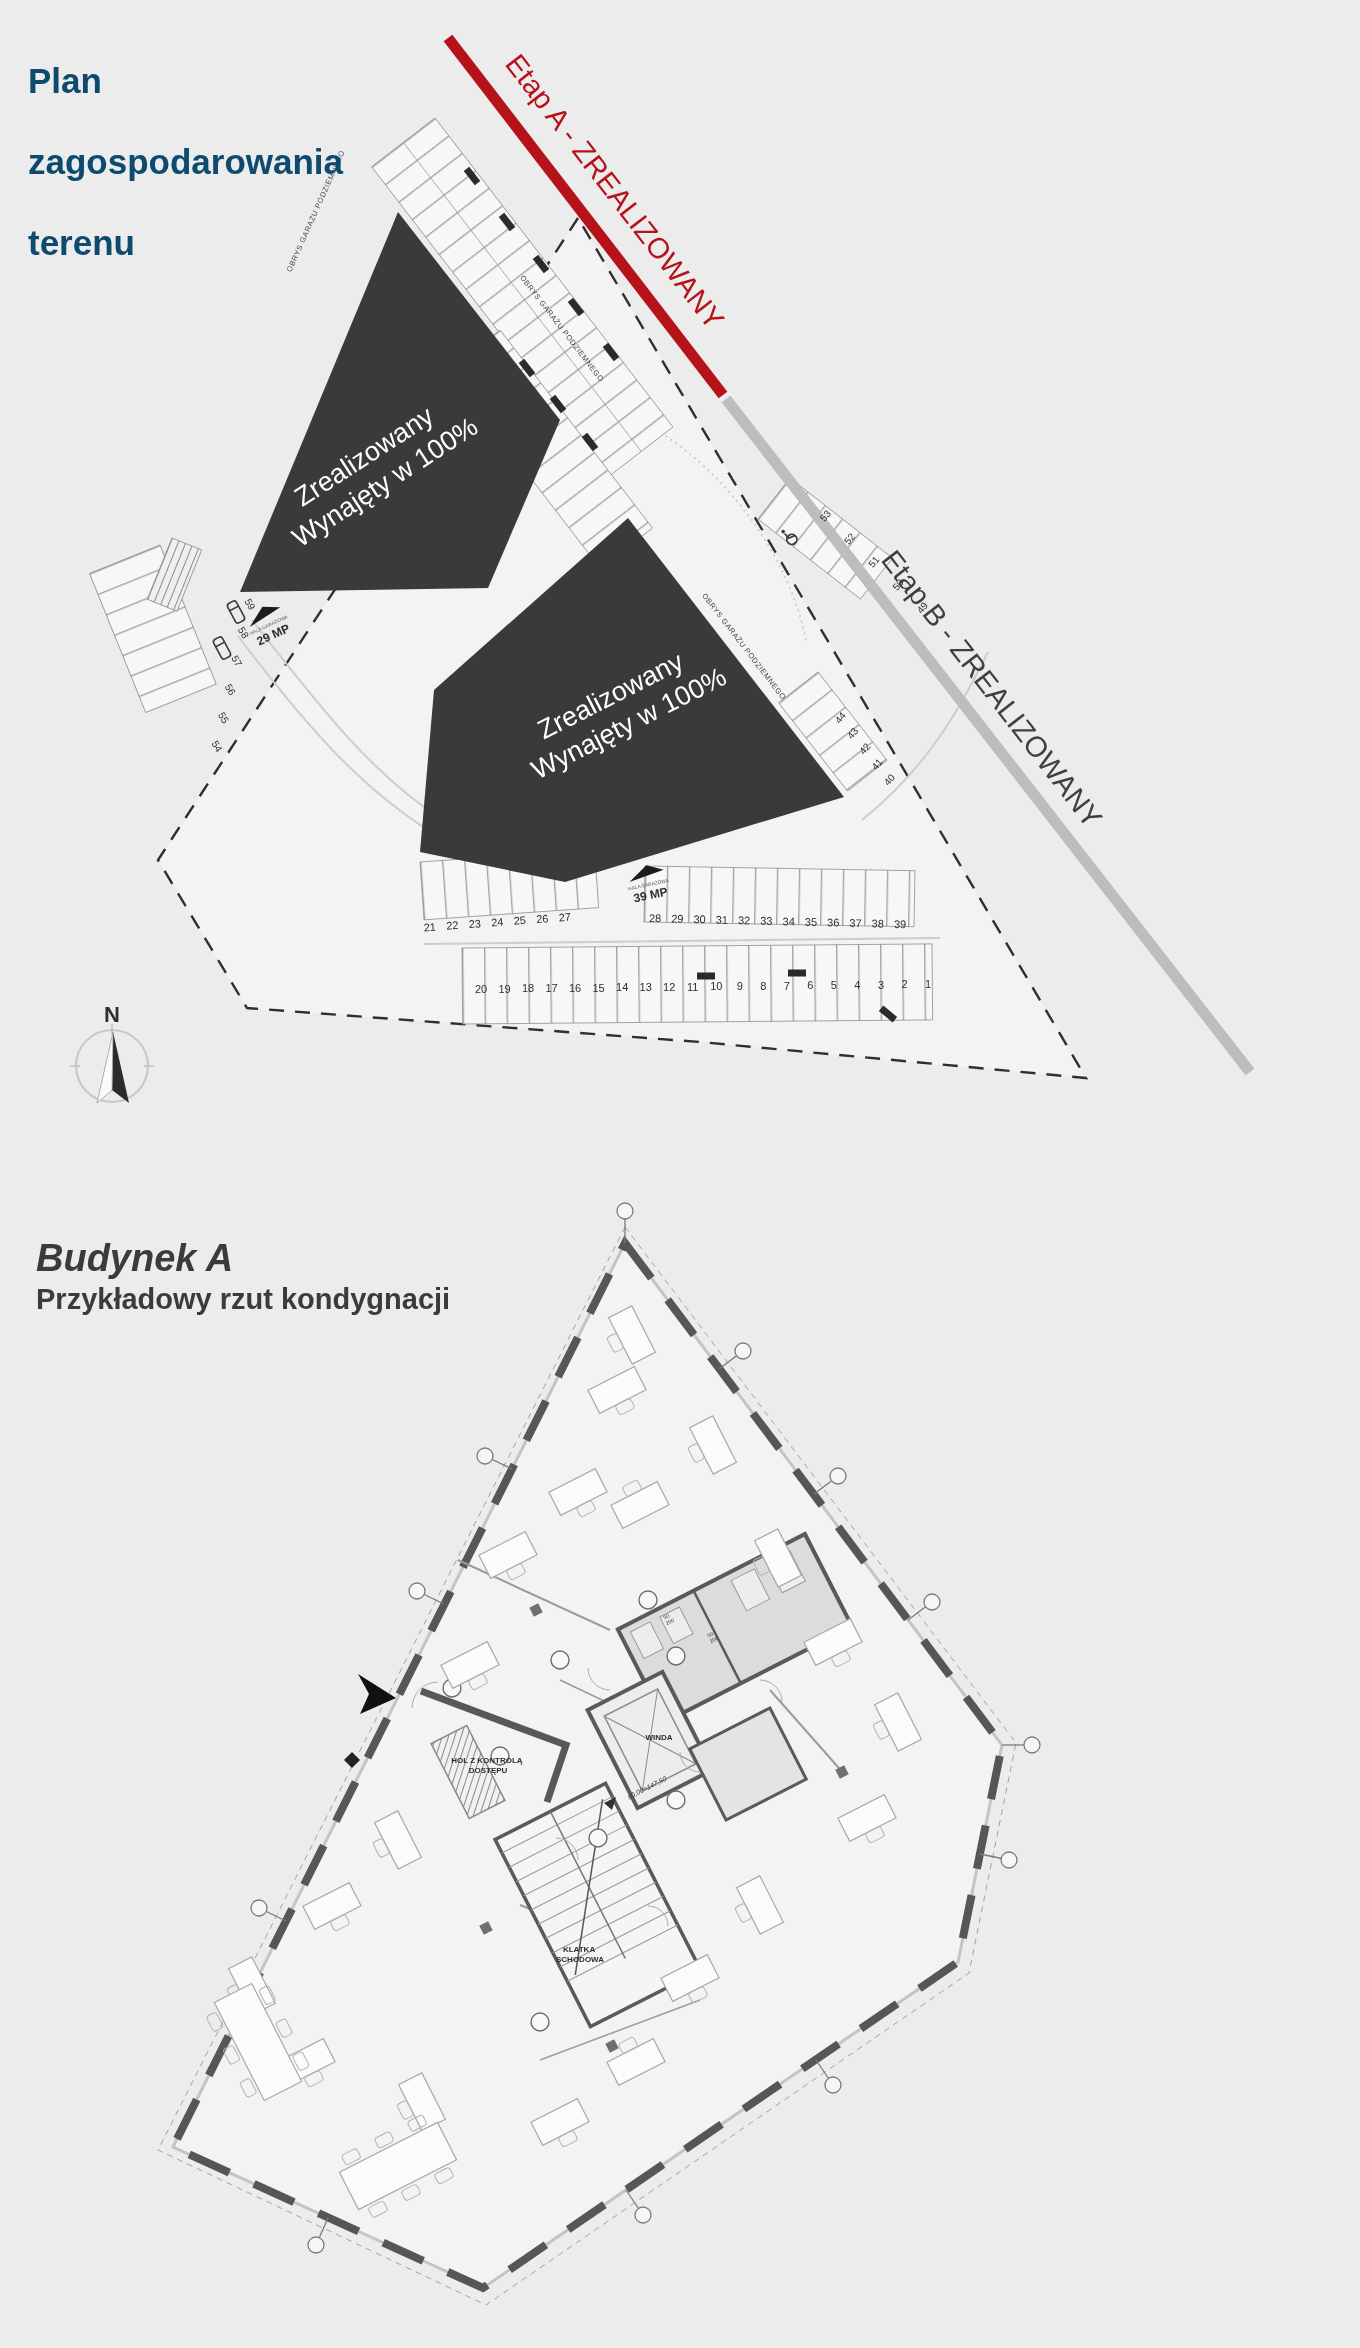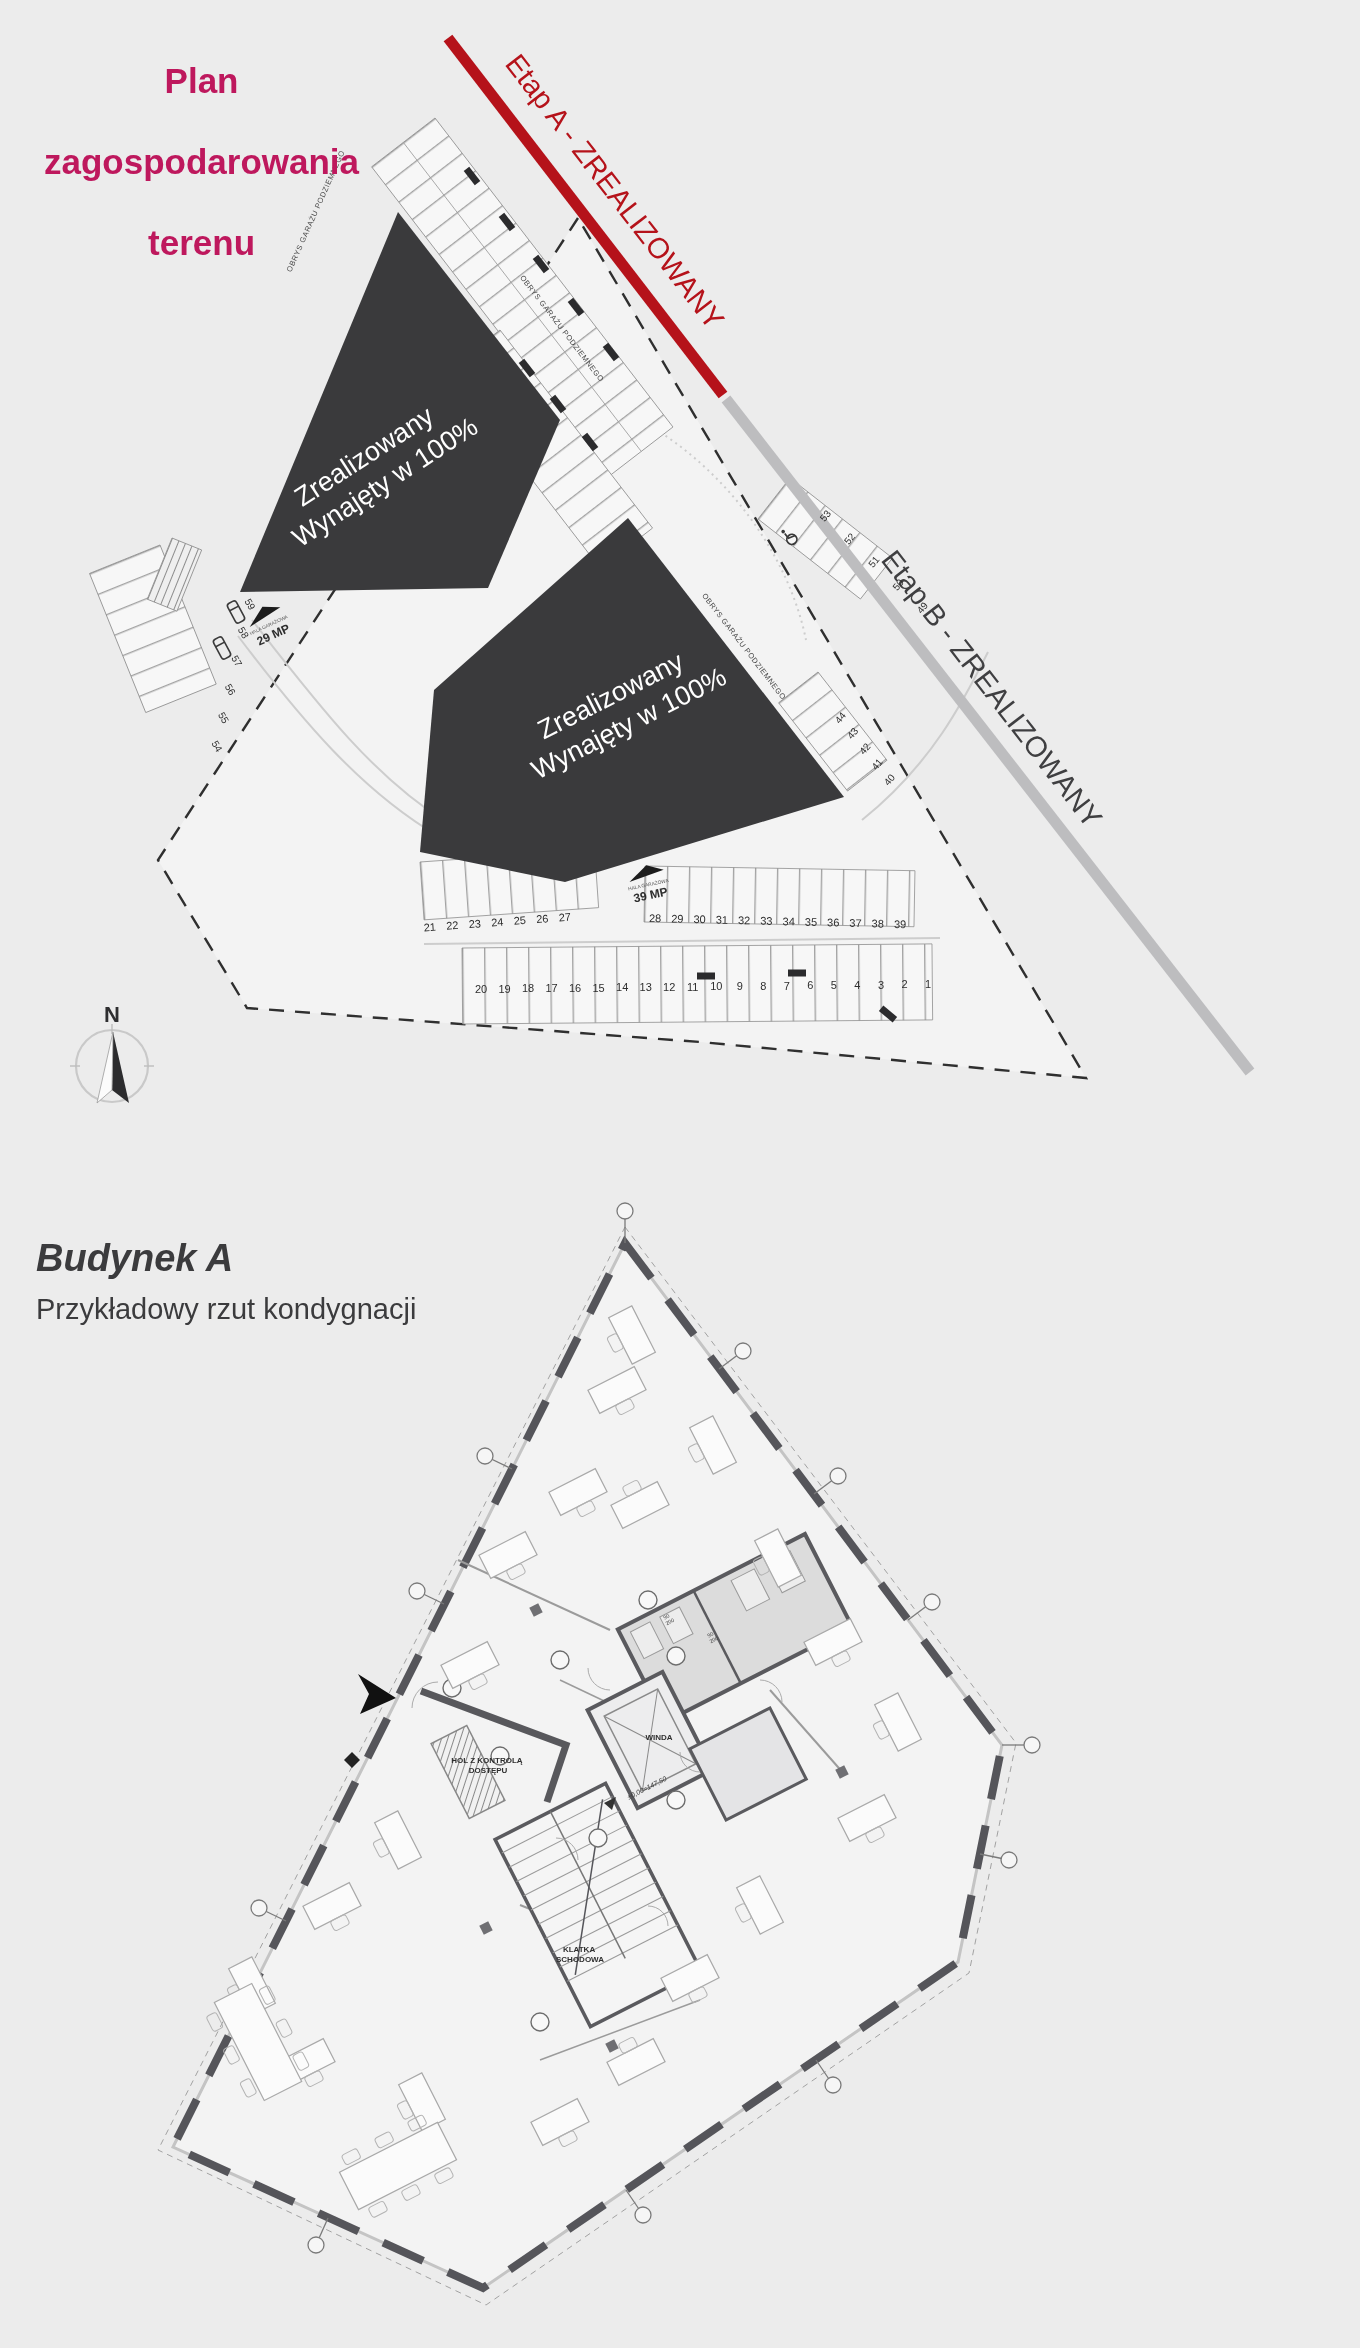--- a/index.html
+++ b/index.html
@@ -1,28 +1,27 @@
 <!DOCTYPE html>
 <html><head>
 <meta charset="utf-8">
 <style>
   html,body{margin:0;padding:0;}
   body{
     width:1360px;height:2348px;position:relative;overflow:hidden;
     background:#ececec;font-family:"Liberation Sans",sans-serif;
   }
   .site-title{
-    position:absolute;left:44px;top:20px;
-    font-size:35px;font-weight:bold;color:#be185d;line-height:1.16;
+    position:absolute;left:28px;top:20px;
+    font-size:35px;font-weight:bold;color:#0c4a6e;line-height:1.16;
     white-space:pre-line;
-    text-align:center;
   }
   .bldg-title{position:absolute;left:36px;top:1238px;color:#3b3b3d;}
   .bldg-title .t1{font-size:38px;font-weight:bold;line-height:1.1;font-style:italic;}
-  .bldg-title .t2{font-size:29px;font-weight:normal;margin-top:13px;}
+  .bldg-title .t2{font-size:29px;font-weight:bold;margin-top:3px;}
   svg{position:absolute;left:0;top:0;}
   text{font-family:"Liberation Sans",sans-serif;}
 </style>
 </head>
 <body>
 
 <svg width="1360" height="2348" viewBox="0 0 1360 2348">
   <defs>
     <pattern id="stalls" width="22" height="12" patternUnits="userSpaceOnUse">
       <rect width="22" height="12" fill="#f7f7f7"></rect>

